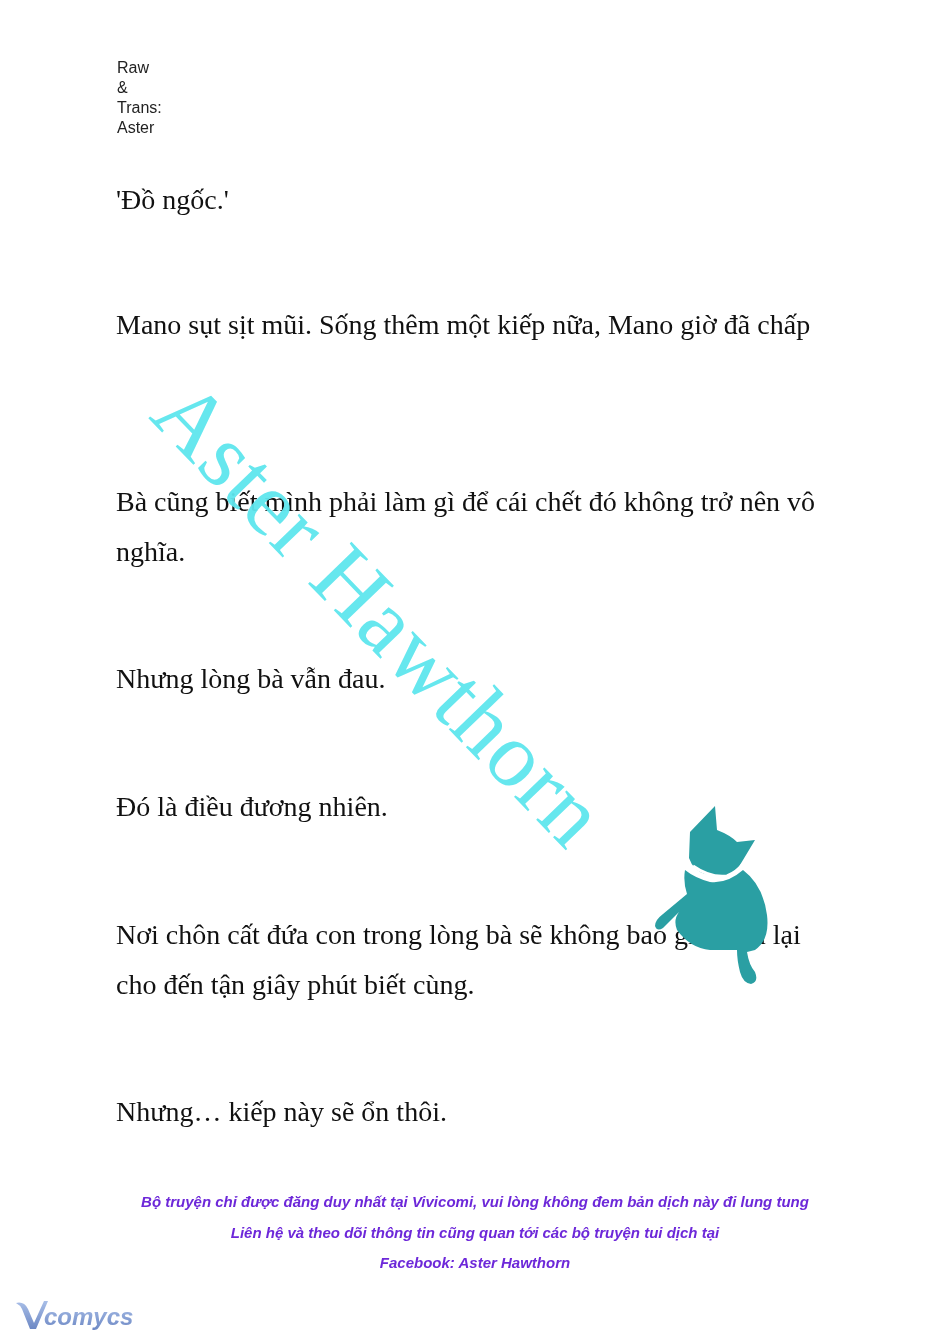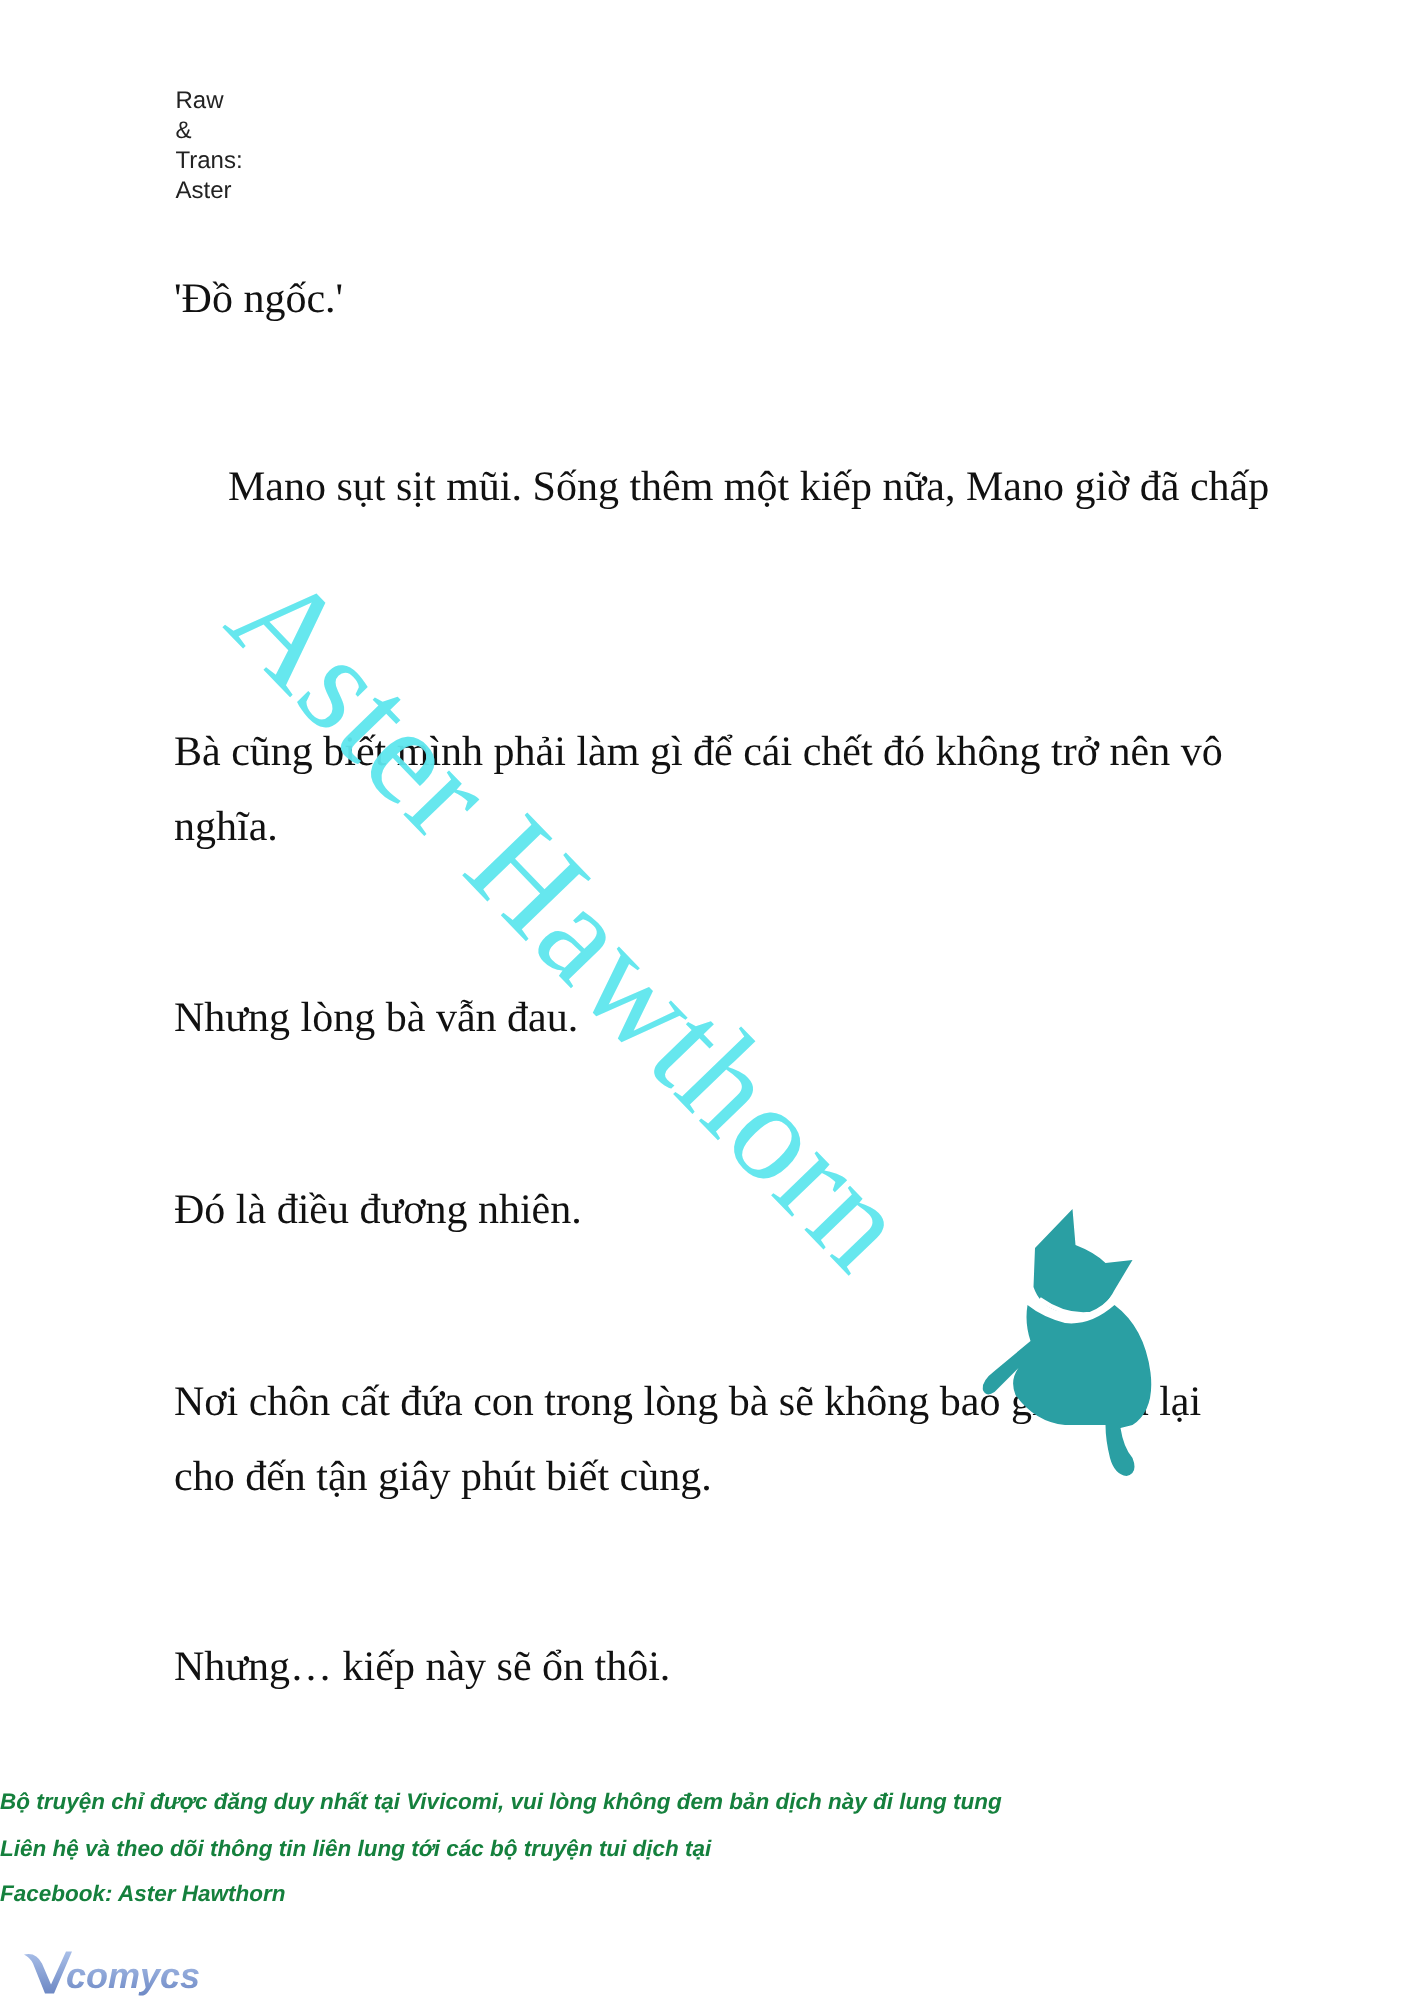--- a/index.html
+++ b/index.html
@@ -35,25 +35,26 @@
       font-size: 28px;
       color: #111111;
       line-height: 50px;
       width: 740px;
       white-space: nowrap;
     }
     .footer-line {
       position: absolute;
       left: 0;
       width: 950px;
+      text-align: center;
       font-family: "Liberation Sans", sans-serif;
       font-style: italic;
       font-weight: bold;
       font-size: 15px;
-      color: #15803d;
+      color: #6d28d9;
       line-height: 20px;
     }
     .watermark {
       position: absolute;
       left: 118px;
       top: 555px;
       font-family: "Liberation Serif", serif;
       font-size: 92px;
       color: #5ee6ee;
       transform-origin: 0 50%;
@@ -88,21 +89,21 @@
 
 <div class="page">
 
   <div class="text-layer">
     <div class="header">Raw &amp; Trans: Aster</div>
 
     <div class="para" style="top:175px;">
       <div>'Đồ ngốc.'</div>
     </div>
 
-    <div class="para" style="top:300px;margin-left:36px;">
+    <div class="para" style="top:300px;">
       <div>Mano sụt sịt mũi. Sống thêm một kiếp nữa, Mano giờ đã chấp</div>
     </div>
 
     <div class="para" style="top:477px;">
       <div>Bà cũng biết mình phải làm gì để cái chết đó không trở nên vô</div>
       <div>nghĩa.</div>
     </div>
 
     <div class="para" style="top:654px;">
       <div>Nhưng lòng bà vẫn đau.</div>
@@ -115,21 +116,21 @@
     <div class="para" style="top:910px;">
       <div>Nơi chôn cất đứa con trong lòng bà sẽ không bao giờ lành lại</div>
       <div>cho đến tận giây phút biết cùng.</div>
     </div>
 
     <div class="para" style="top:1087px;">
       <div>Nhưng… kiếp này sẽ ổn thôi.</div>
     </div>
 
     <div class="footer-line" style="top:1192px;">Bộ truyện chỉ được đăng duy nhất tại Vivicomi, vui lòng không đem bản dịch này đi lung tung</div>
-    <div class="footer-line" style="top:1223px;">Liên hệ và theo dõi thông tin liên lung tới các bộ truyện tui dịch tại</div>
+    <div class="footer-line" style="top:1223px;">Liên hệ và theo dõi thông tin cũng quan tới các bộ truyện tui dịch tại</div>
     <div class="footer-line" style="top:1253px;">Facebook: Aster Hawthorn</div>
   </div>
 
   <div class="watermark">Aster Hawthorn</div>
 
   <svg class="cat" viewBox="0 0 125 185" xmlns="http://www.w3.org/2000/svg">
     <g fill="#2a9fa3">
 
       <path d="M35 32 L60 6 L62 30 Q75 35 82 42 L100 40 L88 60 Q82 72 70 76 L50 74 Q38 70 34 58 Z"></path>
 

